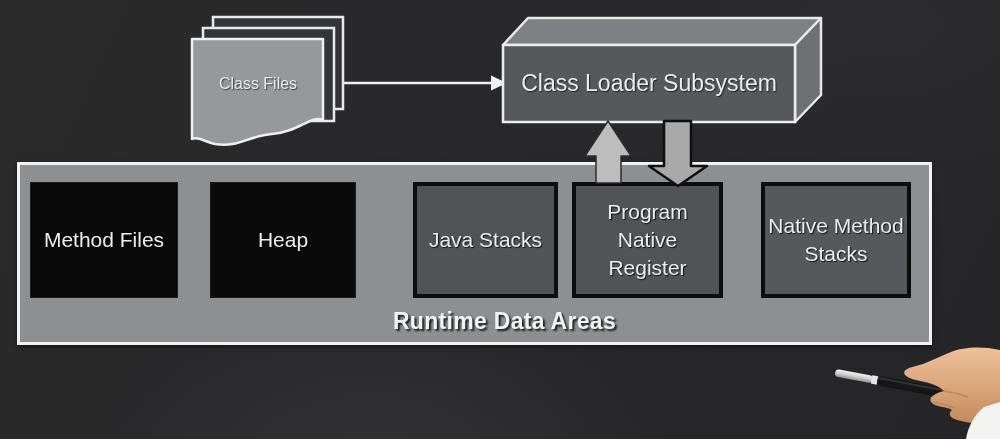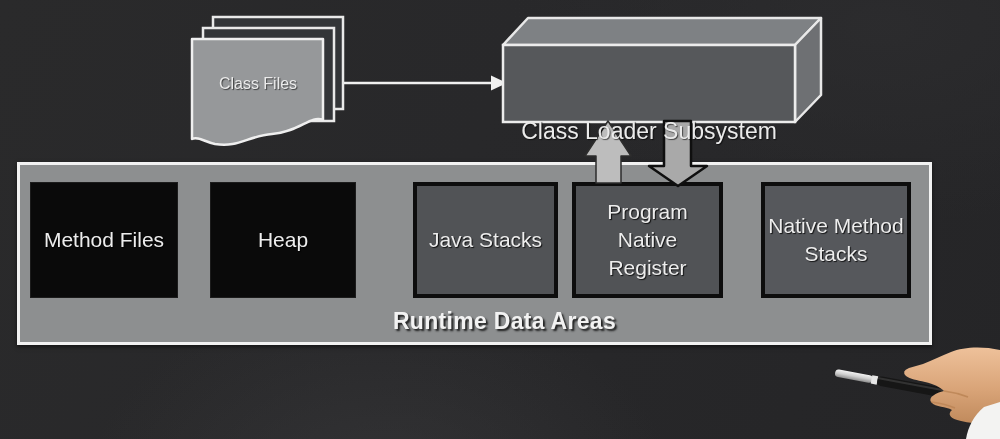--- a/index.html
+++ b/index.html
@@ -47,21 +47,21 @@
   .box-pcr{left:572px;width:151px;}
   .box-native{left:761px;width:150px;background:#56585c;}
 
   
   .float-label{
     position:absolute;z-index:4;display:flex;align-items:center;justify-content:center;
     text-align:center;color:#ebebeb;pointer-events:none;
     text-shadow:1px 1px 1px rgba(0,0,0,.6);
   }
   .classfiles-label{left:195px;top:48px;width:126px;height:72px;font-size:16px;line-height:1.35;}
-  .classloader-label{left:503px;top:45px;width:292px;height:77px;font-size:23px;line-height:1.4;margin-top:48px;}
+  .classloader-label{left:503px;top:45px;width:292px;height:77px;font-size:23px;line-height:1.4;}
 </style>
 </head>
 <body>
 
 <div class="stage">
 
   <div class="runtime-container"></div>
 
   <div class="area-box area-black box-method">
     <span>Method Files</span>

